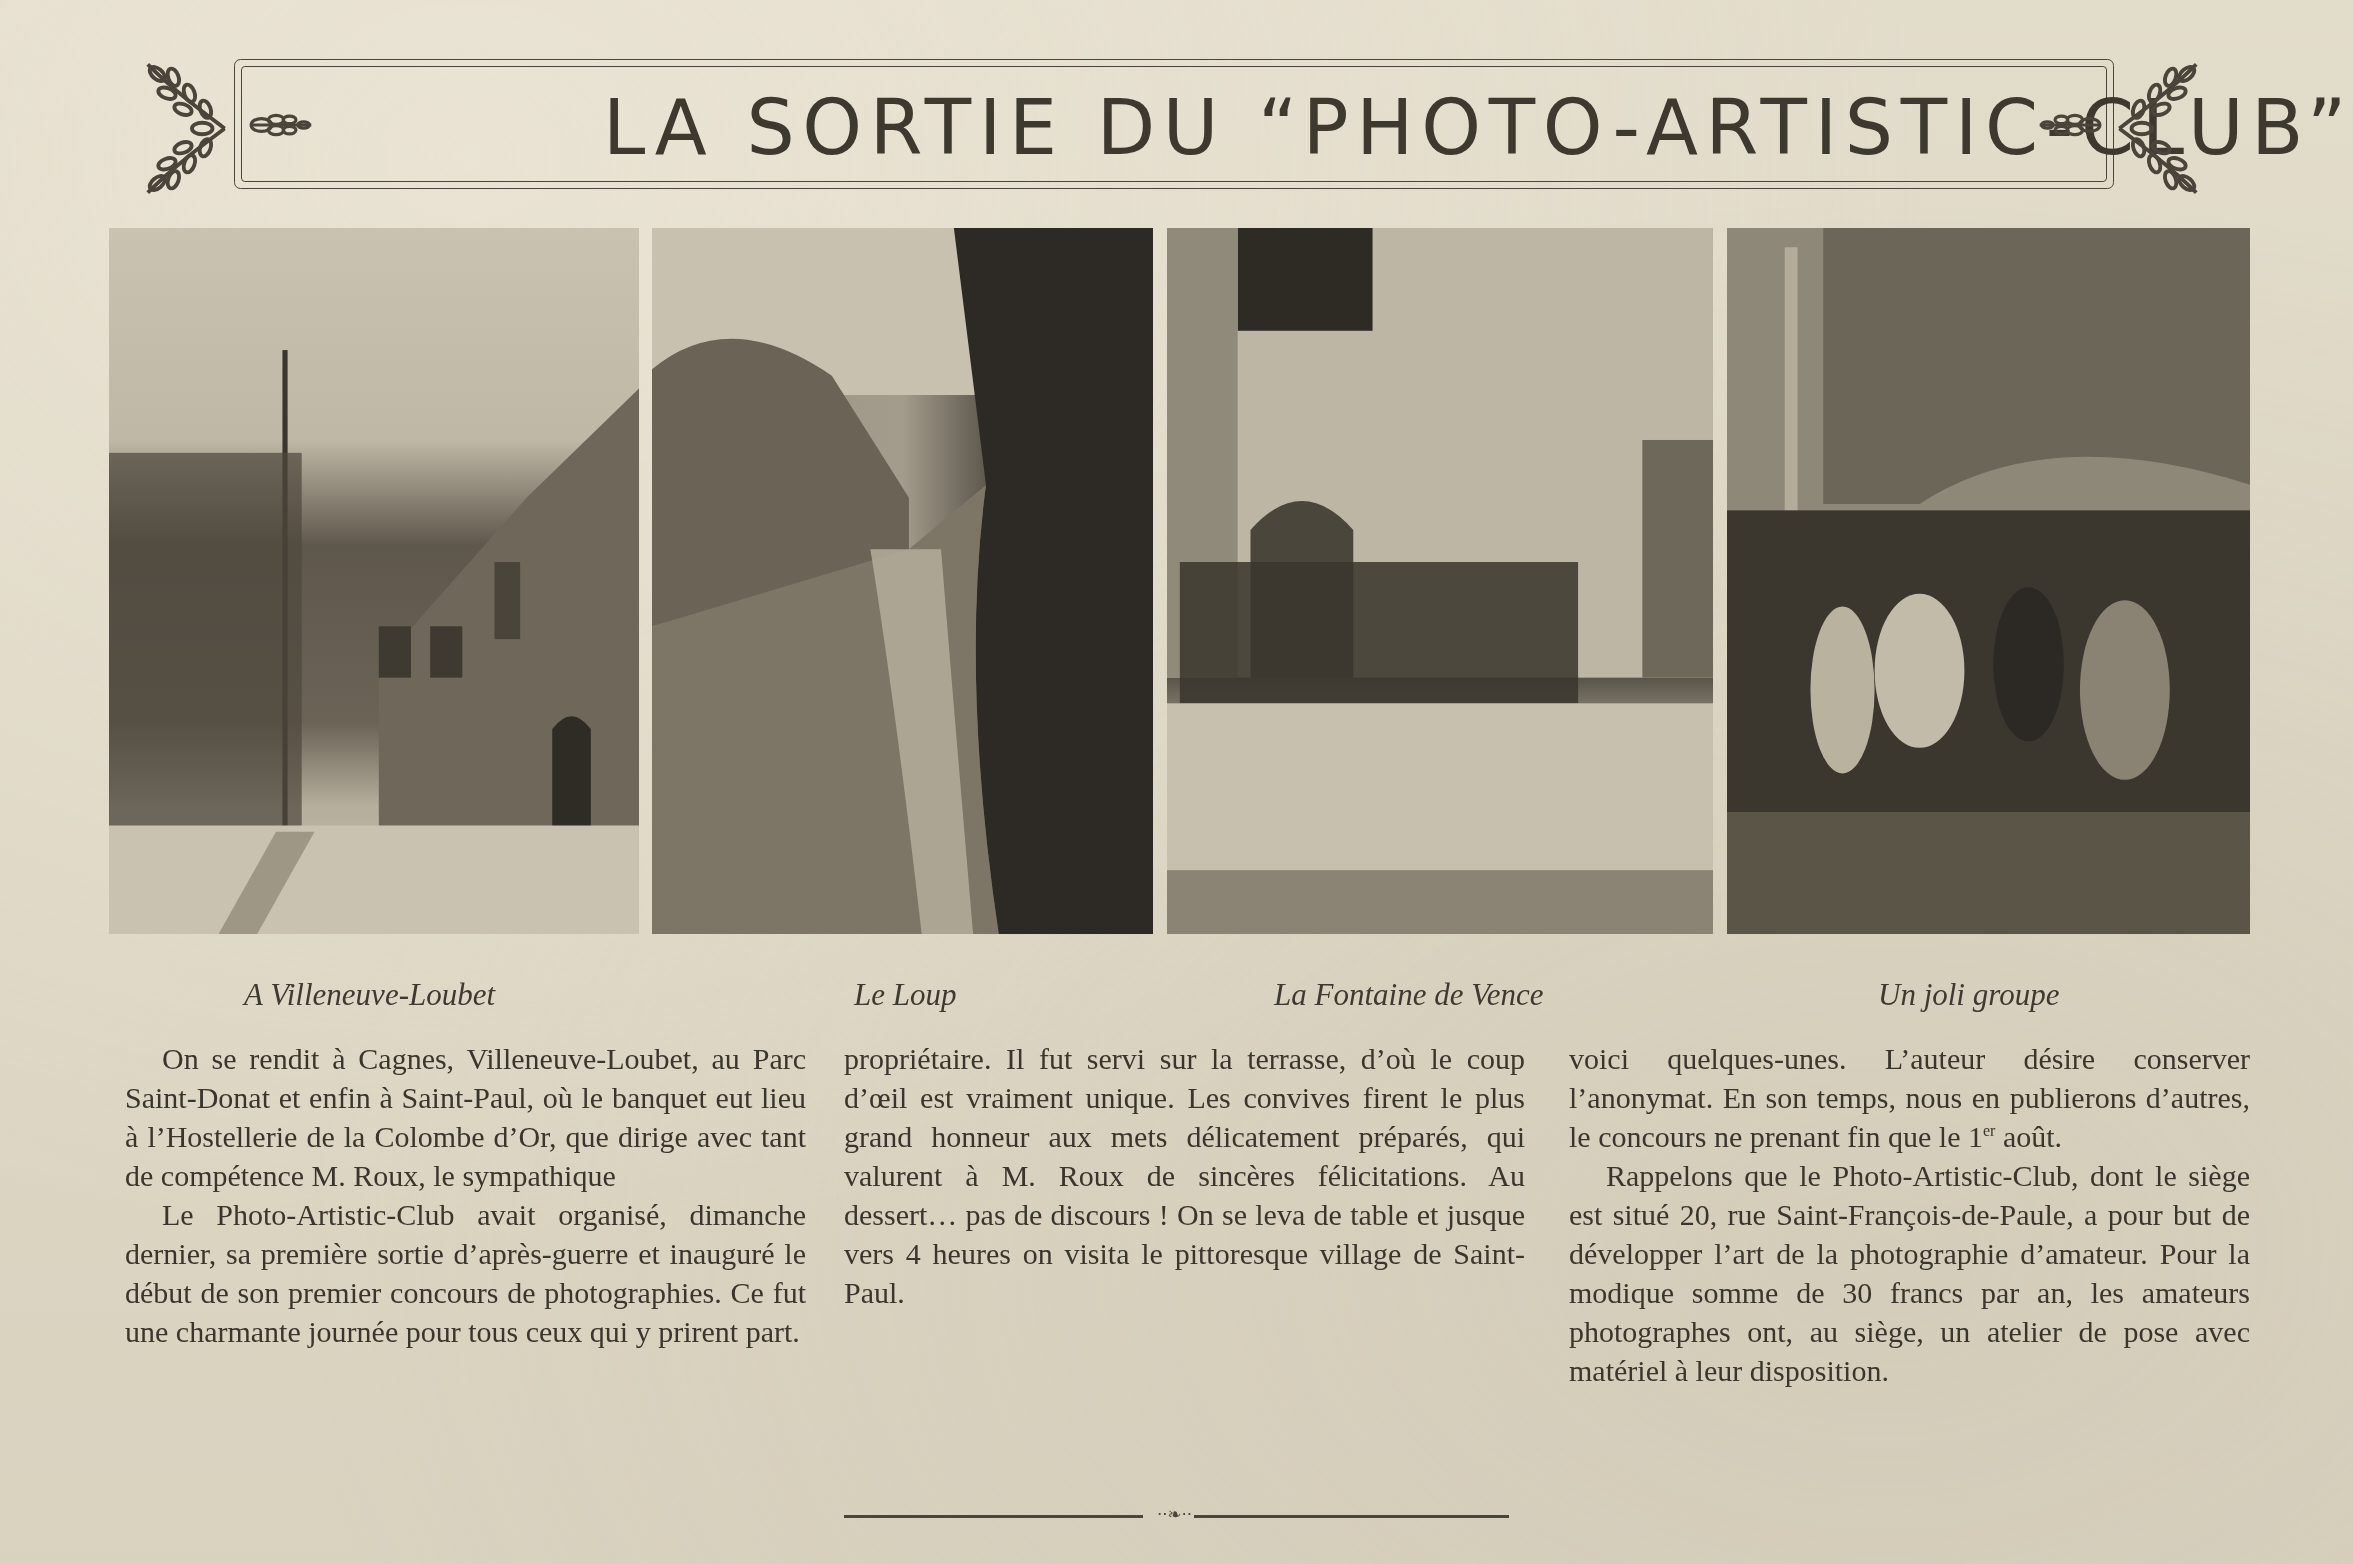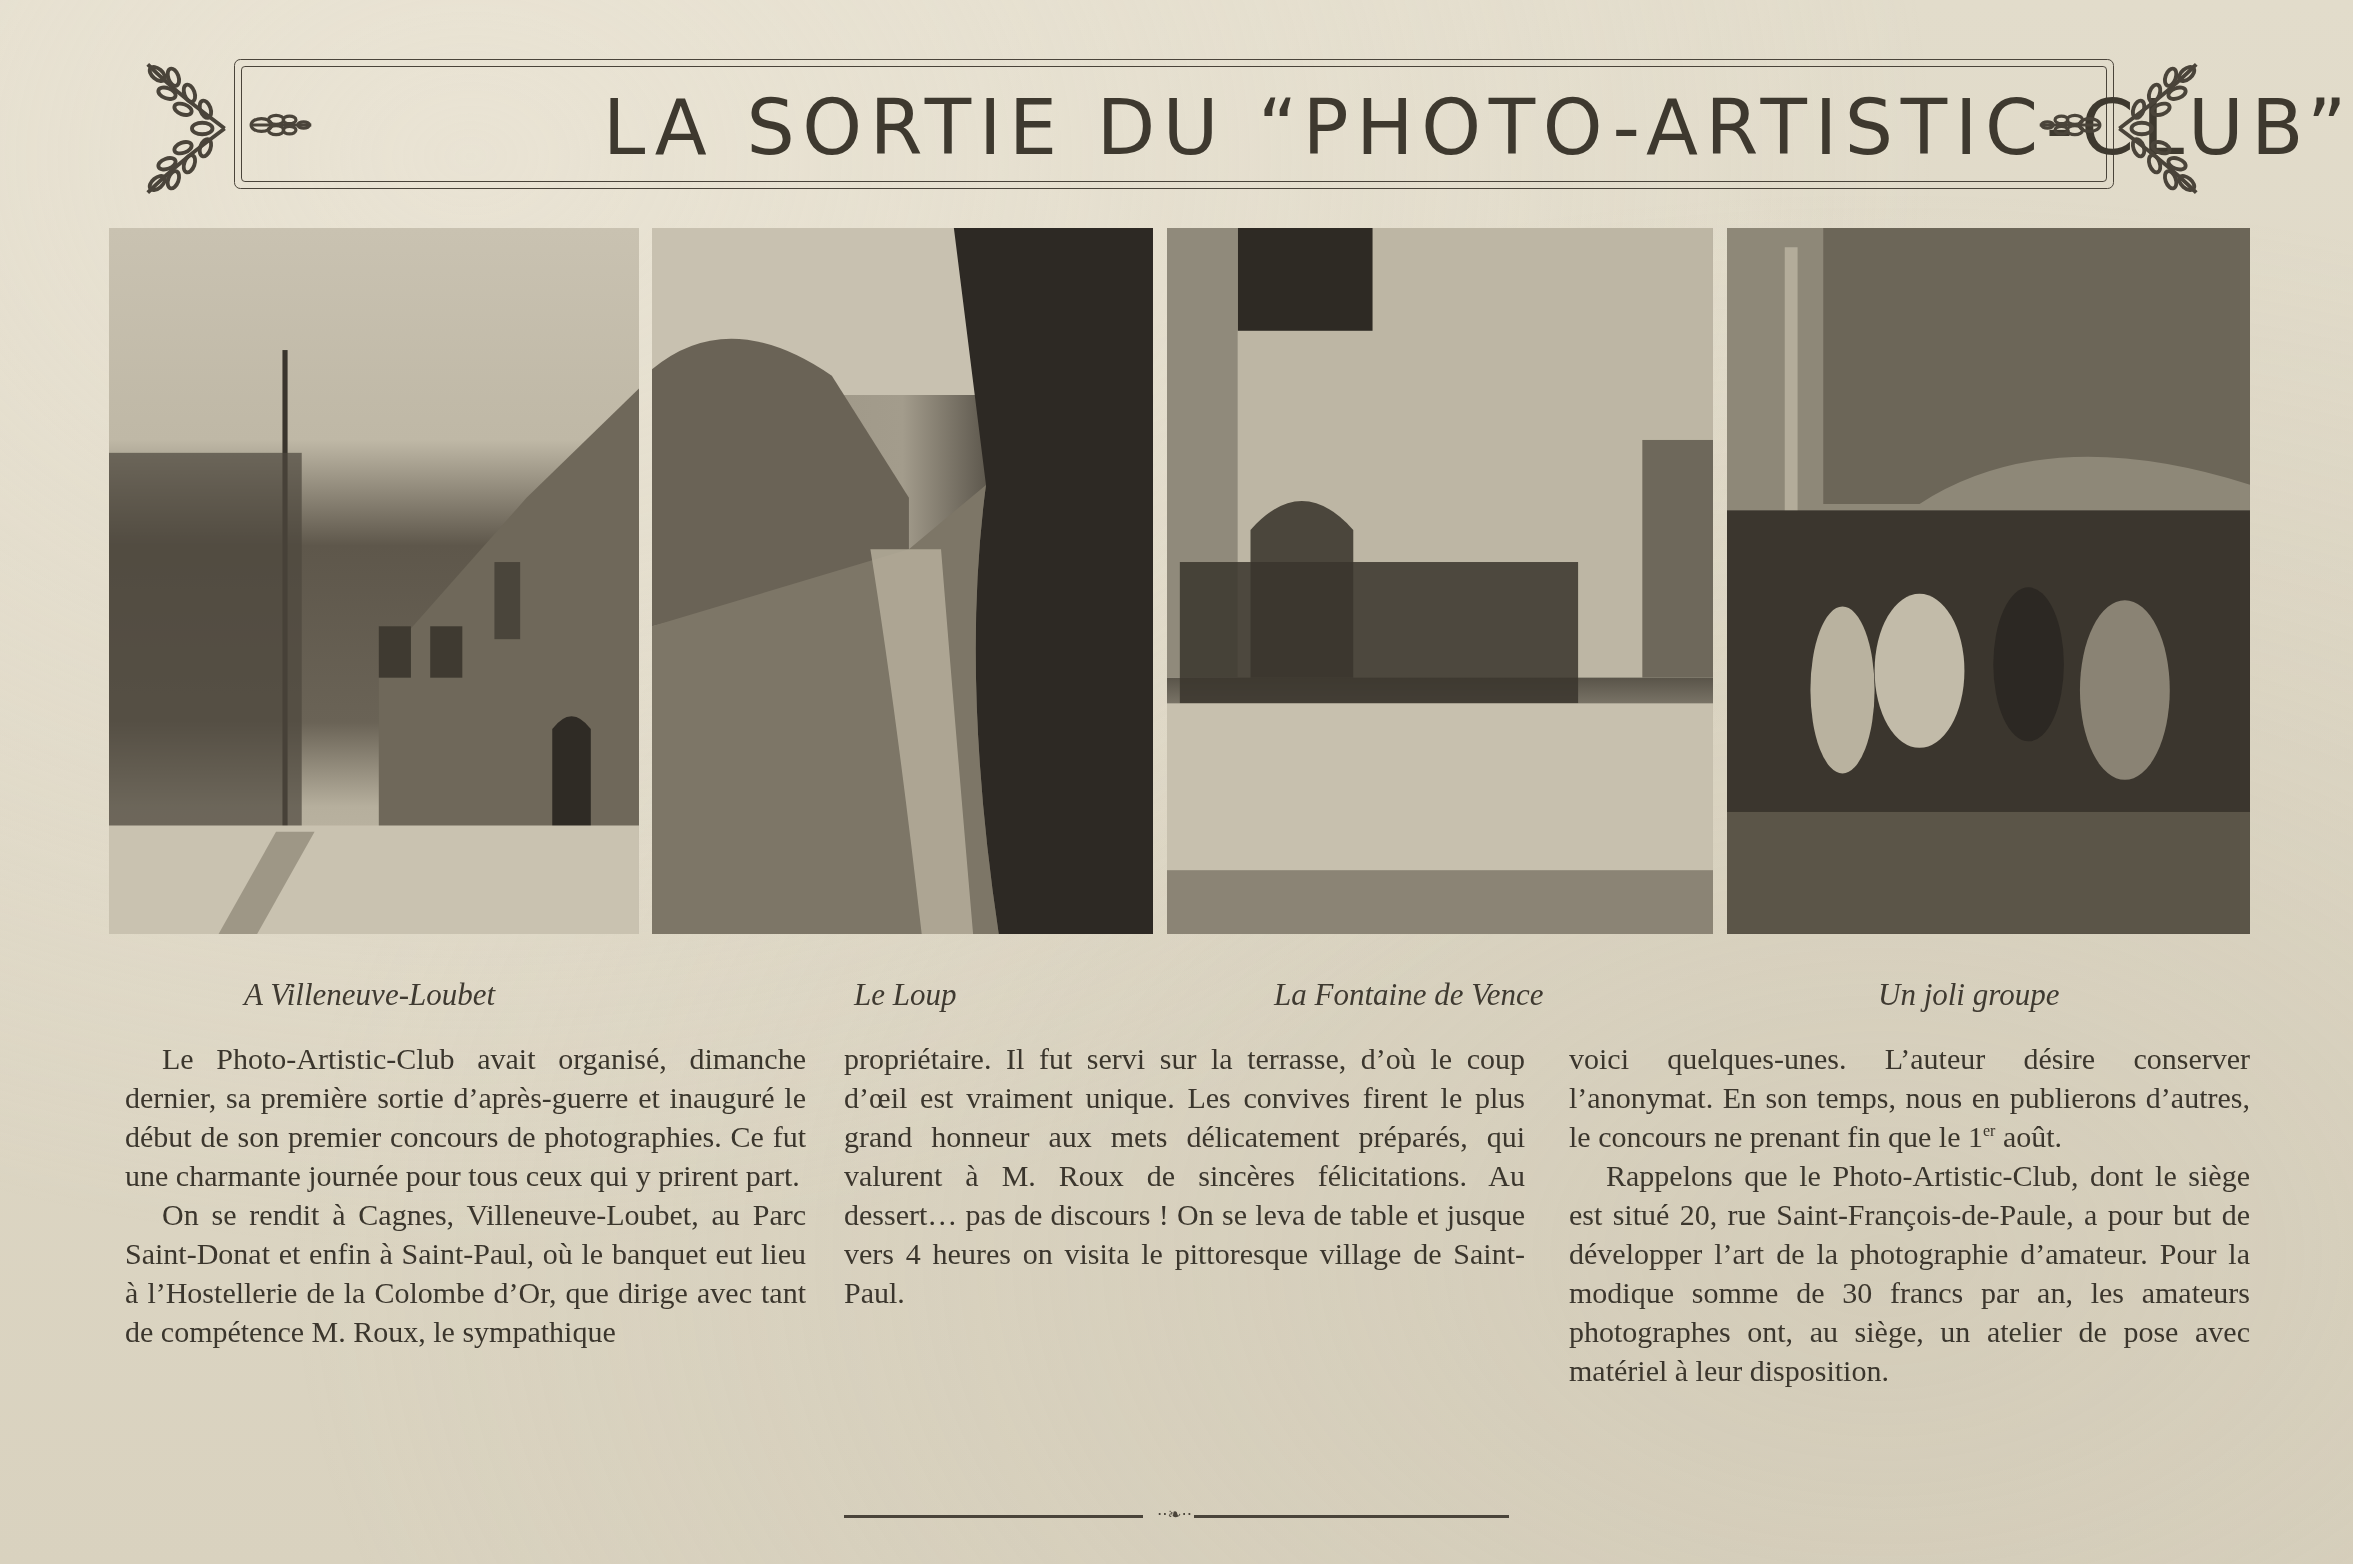--- a/index.html
+++ b/index.html
@@ -265,22 +265,22 @@
 
 <div class="captions">
   <div class="cap" style="left:244px;">A Villeneuve-Loubet</div>
   <div class="cap" style="left:825px;margin-left:29px;">Le Loup</div>
   <div class="cap" style="left:1274px;">La Fontaine de Vence</div>
   <div class="cap" style="left:1878px;">Un joli groupe</div>
 </div>
 
 <div>
   <div class="col col1">
+    <p>On se rendit à Cagnes, Villeneuve-Loubet, au Parc Saint-Donat et enfin à Saint-Paul, où le banquet eut lieu à l’Hostellerie de la Colombe d’Or, que dirige avec tant de compétence M. Roux, le sympathique</p>
     <p>Le Photo-Artistic-Club avait organisé, dimanche dernier, sa première sortie d’après-guerre et inauguré le début de son premier concours de photographies. Ce fut une charmante journée pour tous ceux qui y prirent part.</p>
-    <p>On se rendit à Cagnes, Villeneuve-Loubet, au Parc Saint-Donat et enfin à Saint-Paul, où le banquet eut lieu à l’Hostellerie de la Colombe d’Or, que dirige avec tant de compétence M. Roux, le sympathique</p>
   </div>
   <div class="col col2">
     <p class="noindent">propriétaire. Il fut servi sur la terrasse, d’où le coup d’œil est vraiment unique. Les convives firent le plus grand honneur aux mets délicatement préparés, qui valurent à M. Roux de sincères félicitations. Au dessert… pas de discours ! On se leva de table et jusque vers 4 heures on visita le pittoresque village de Saint-Paul.</p>
   </div>
   <div class="col col3">
     <p class="noindent"><span>voici quelques-unes. L’auteur désire conserver l’anonymat. En son temps, nous en publierons d’autres, le concours ne prenant fin que le 1</span><sup>er</sup><span> août.</span></p>
     <p>Rappelons que le Photo-Artistic-Club, dont le siège est situé 20, rue Saint-François-de-Paule, a pour but de développer l’art de la photographie d’amateur. Pour la modique somme de 30 francs par an, les amateurs photographes ont, au siège, un atelier de pose avec matériel à leur disposition.</p>
   </div>
 </div>
 

